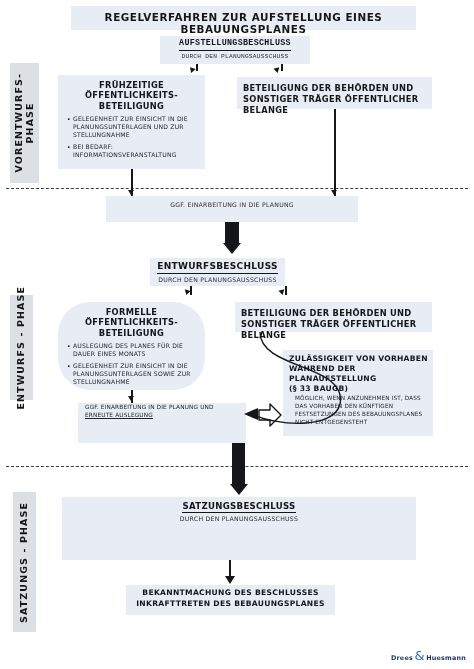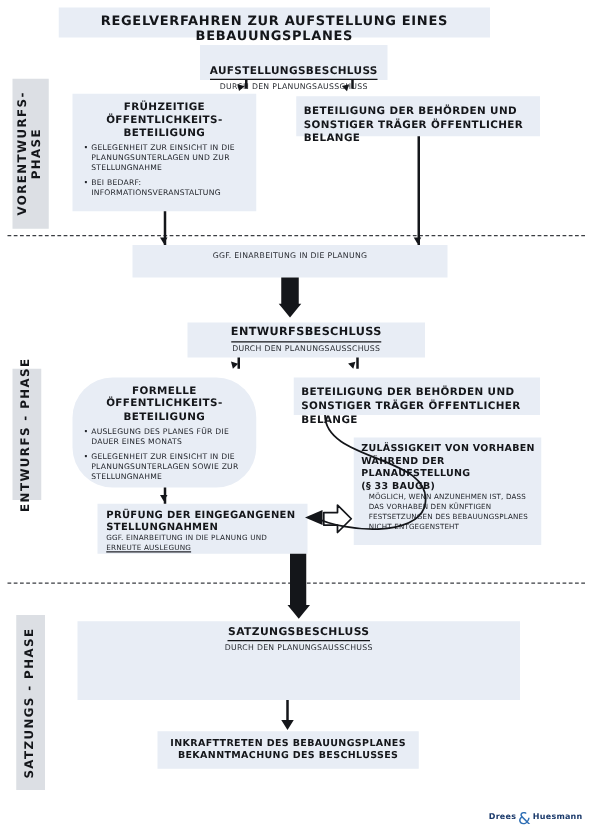--- a/index.html
+++ b/index.html
@@ -209,56 +209,56 @@
     letter-spacing: .1px;
     padding-top: 1px;
   }
 
   
   .logo {
     position: absolute;
     right: 8px;
     bottom: 7px;
     display: flex;
-    align-items: flex-start;
+    align-items: flex-end;
     font-size: 6.4px;
     font-weight: 700;
     color: #1b3a6b;
     letter-spacing: .2px;
   }
   .logo .amp {
     font-size: 13px;
     font-weight: 400;
     color: #2f6fb5;
     margin: 0 1.5px;
     line-height: 1;
   }
 </style>
 </head>
 <body>
 
-<div class="node title-bar" style="left:47px; top:6px; width:345px; height:24px;">
+<div class="node title-bar" style="left:71px; top:6px; width:345px; height:24px;">
   <span>REGELVERFAHREN ZUR AUFSTELLUNG EINES BEBAUUNGSPLANES</span>
 </div>
 
 <div class="phase" style="left:10px; top:63px; width:29px; height:120px;">
   <span>VORENTWURFS-
 PHASE</span>
 </div>
 <div class="phase" style="left:10px; top:295px; width:23px; height:105px;">
   <span>ENTWURFS - PHASE</span>
 </div>
 <div class="phase" style="left:13px; top:492px; width:23px; height:140px;">
   <span>SATZUNGS - PHASE</span>
 </div>
 
 <div class="sep" style="top:188px;"></div>
 <div class="sep" style="top:466px;"></div>
 
-<div class="node" style="left:160px; top:36px; width:150px; height:28px; padding-top:16px;">
+<div class="node" style="left:160px; top:36px; width:150px; height:28px; padding-top:3px;font-family:Liberation Mono, monospace;">
   <div class="hdr" style="font-size:8.4px;">
     <span class="hdr-ul">AUFSTELLUNGSBESCHLUSS</span>
   </div>
   <div class="sub">DURCH DEN PLANUNGSAUSSCHUSS</div>
 </div>
 
 <div class="ln vline" style="left:196px; top:64px; height:7px;"></div>
 <div class="arrow-dn sm" style="left:189px; top:68px; transform:rotate(18deg);"></div>
 
 <div class="ln vline" style="left:281px; top:64px; height:7px;"></div>
@@ -283,21 +283,21 @@
 <div class="ln vline" style="left:334px; top:109px; height:87px;"></div>
 <div class="arrow-dn sm" style="left:331px; top:190px;"></div>
 
 <div class="node" style="left:106px; top:196px; width:252px; height:26px; padding-top:3px;">
   <div class="sub">GGF. EINARBEITUNG IN DIE PLANUNG</div>
 </div>
 
 <div class="fatbar" style="left:225px; top:222px; width:14px; height:22px;"></div>
 <div class="arrow-dn" style="left:223px; top:243px; border-left-width:9px; border-right-width:9px; border-top-width:11px;"></div>
 
-<div class="node" style="left:150px; top:258px; width:190px; height:28px; padding-top:3px;">
+<div class="node" style="left:150px; top:258px; width:135px; height:28px; padding-top:3px;">
   <div class="hdr" style="font-size:9px;">
     <span class="hdr-ul">ENTWURFSBESCHLUSS</span>
   </div>
   <div class="sub">DURCH DEN PLANUNGSAUSSCHUSS</div>
 </div>
 
 <div class="ln vline" style="left:190px; top:286px; height:9px;"></div>
 <div class="arrow-dn sm" style="left:184px; top:290px; transform:rotate(16deg);"></div>
 
 <div class="ln vline" style="left:285px; top:286px; height:9px;"></div>
@@ -320,21 +320,20 @@
   <div class="zul-head" style="white-space:pre-line;">ZULÄSSIGKEIT VON VORHABEN WÄHREND DER PLANAUFSTELLUNG
 (§ 33 BAUGB)</div>
   <div class="zul-body">MÖGLICH, WENN ANZUNEHMEN IST, DASS DAS VORHABEN DEN KÜNFTIGEN FESTSETZUNGEN DES BEBAUUNGSPLANES NICHT ENTGEGENSTEHT</div>
 </div>
 
 <svg class="block-arrow" style="left:257px; top:402px;" width="26" height="26" viewBox="0 0 26 26">
   <polygon points="2,8 13,8 13,2 24,13 13,24 13,18 2,18" fill="#ffffff" stroke="#14161a" stroke-width="1.4" stroke-linejoin="round"></polygon>
 </svg>
 
 <div class="node" style="left:78px; top:403px; width:168px; height:40px;">
-  <div class="pruef2-head">PRÜFUNG DER EINGEGANGENEN STELLUNGNAHMEN</div>
   <div class="pruef2-sub">
     <span>GGF. EINARBEITUNG IN DIE PLANUNG UND </span><span class="u">ERNEUTE AUSLEGUNG</span>
   </div>
 </div>
 
 <div class="ln vline" style="left:131px; top:390px; height:13px;"></div>
 <div class="arrow-dn sm" style="left:128px; top:396px;"></div>
 
 <svg style="position:absolute; left:236px; top:330px;" width="120" height="110" viewBox="0 0 120 110">
   <path d="M24,2 C24,40 112,34 104,74 C98,100 40,96 16,84" fill="none" stroke="#14161a" stroke-width="1.4"></path>
@@ -348,21 +347,21 @@
   <div class="hdr" style="font-size:8.6px;">
     <span class="hdr-ul">SATZUNGSBESCHLUSS</span>
   </div>
   <div class="sub">DURCH DEN PLANUNGSAUSSCHUSS</div>
 </div>
 
 <div class="ln vline" style="left:229px; top:560px; height:20px;"></div>
 <div class="arrow-dn" style="left:225px; top:576px; border-left-width:5.5px; border-right-width:5.5px; border-top-width:8px;"></div>
 
 <div class="node" style="left:126px; top:585px; width:209px; height:30px; padding-top:4px;">
+  <div class="hdr" style="font-size:7.6px;">BEKANNTMACHUNG DES BESCHLUSSES</div>
   <div class="hdr" style="font-size:7.6px; margin-top:2px;">INKRAFTTRETEN DES BEBAUUNGSPLANES</div>
-  <div class="hdr" style="font-size:7.6px;">BEKANNTMACHUNG DES BESCHLUSSES</div>
 </div>
 
 <div class="logo">
   <span>Drees</span>
   <span class="amp">&amp;</span>
   <span>Huesmann</span>
 </div>
 
 </body></html>

